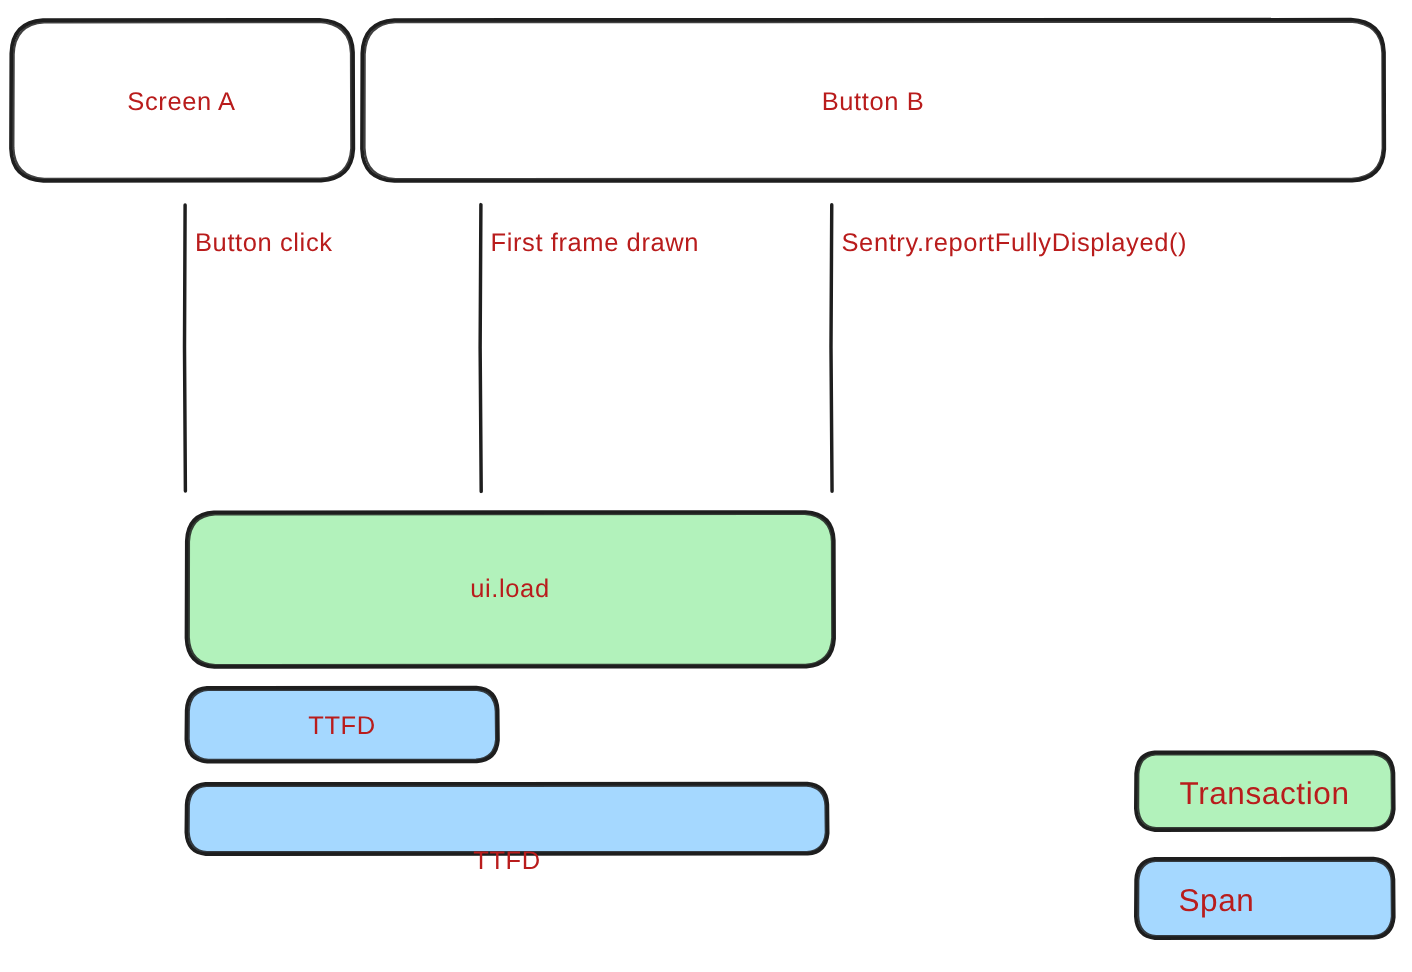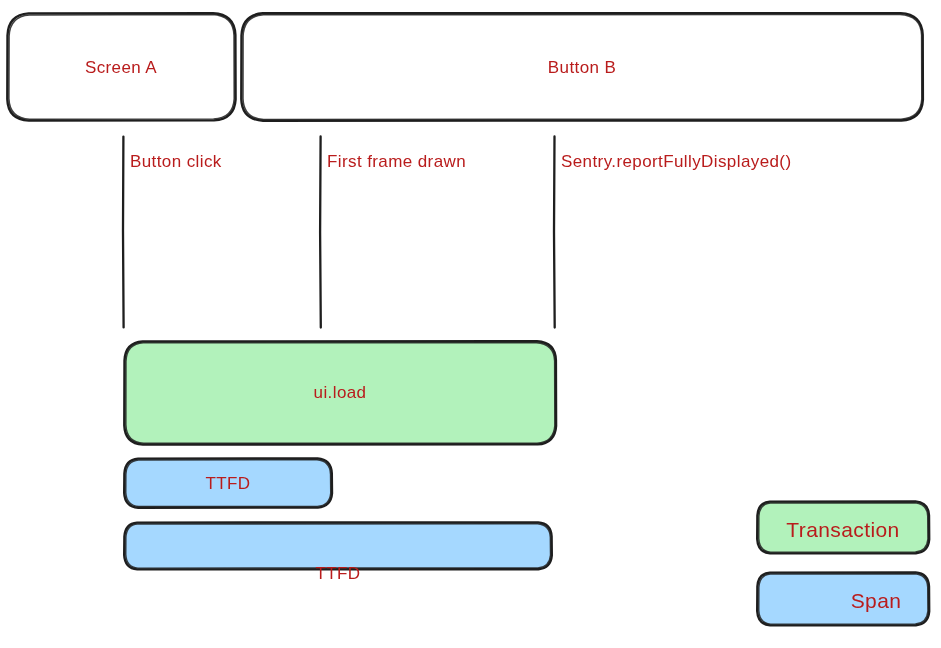--- a/index.html
+++ b/index.html
@@ -115,15 +115,15 @@
   <div class="lbl marker-label" style="left:327px; top:152px;">First frame drawn</div>
 
   <div class="lbl bar-label lbl-center" style="left:340px; top:383px;text-align:right;">ui.load</div>
 
   <div class="lbl bar-label lbl-center" style="left:228px; top:474px;">TTFD</div>
 
   <div class="lbl bar-label lbl-center" style="left:338px; top:564px;">TTFD</div>
 
   <div class="lbl legend-label lbl-center" style="left:843px; top:518px;">Transaction</div>
 
-  <div class="lbl legend-label lbl-center" style="left:876px; top:589px;">Span</div>
+  <div class="lbl legend-label lbl-center" style="left:811px; top:589px;">Span</div>
 
 </div>
 
 </body></html>

